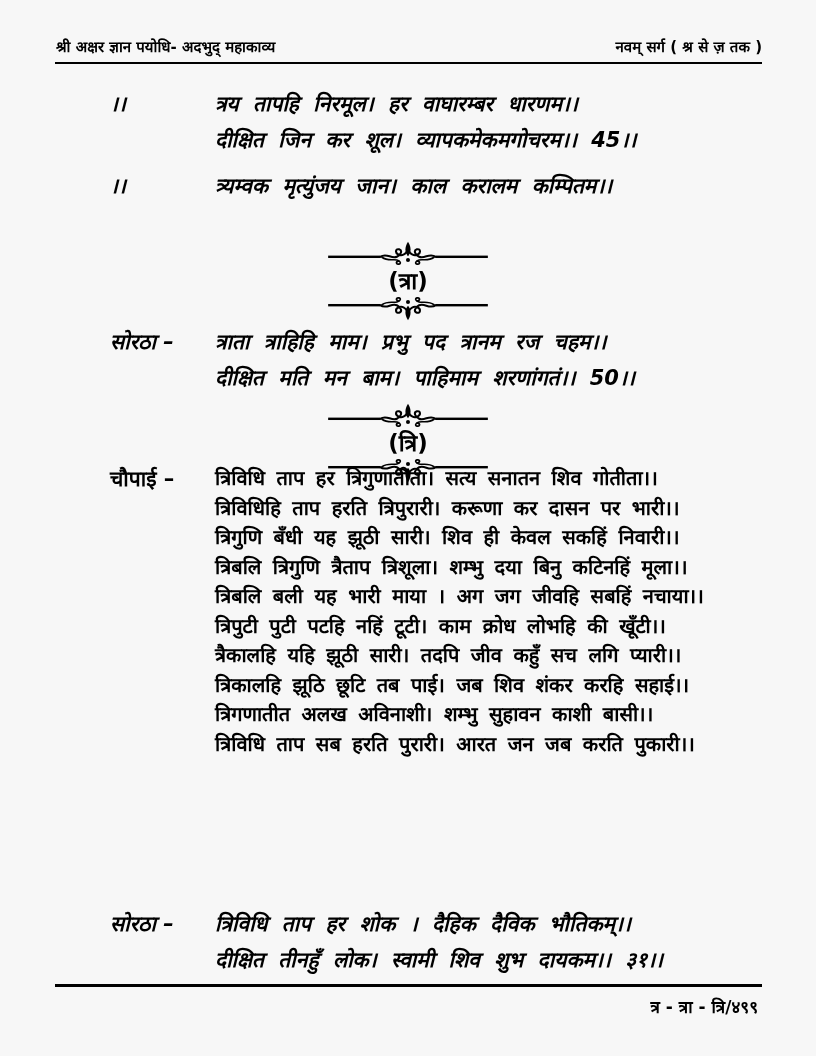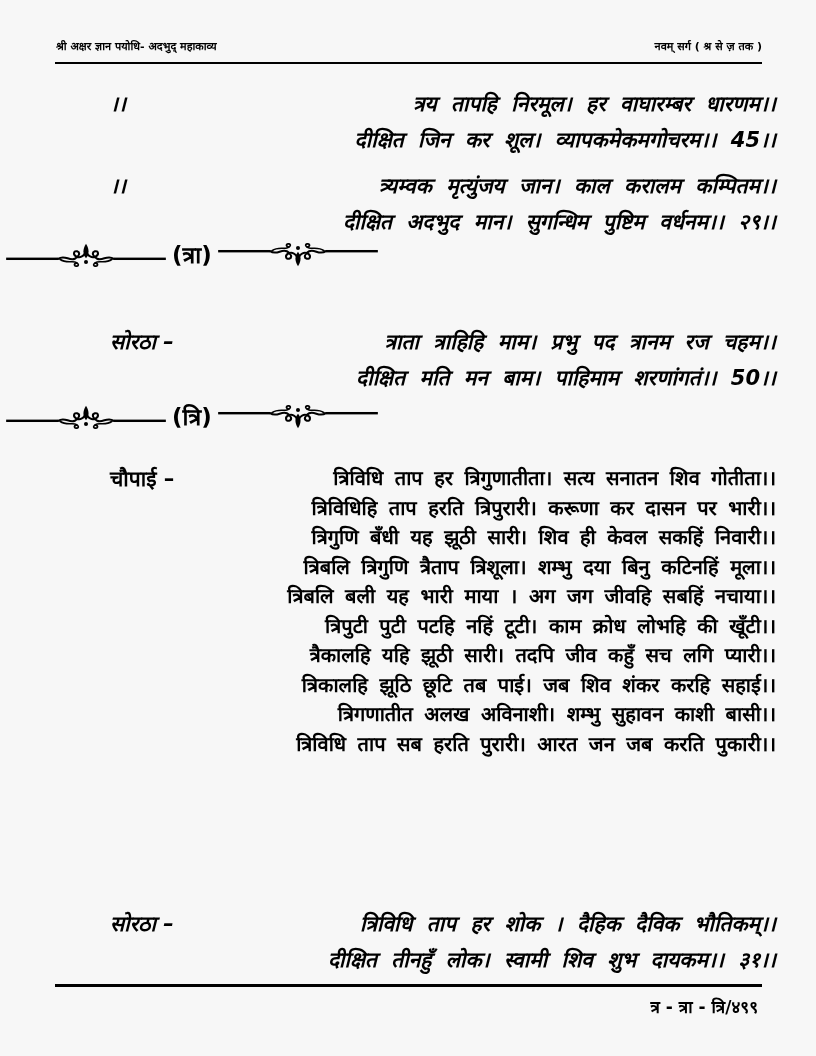--- a/index.html
+++ b/index.html
@@ -4,39 +4,39 @@
 <style>
   html,body { margin:0; padding:0; background:#e9e9e9; }
   .page {
     position:relative; width:816px; height:1056px; margin:0 auto;
     background:#f7f7f7; color:#000; overflow:hidden;
     font-family:"DejaVu Sans","Liberation Sans",sans-serif;
   }
   .hdr {
     position:absolute; top:36px; left:56px; right:54px;
     display:flex; justify-content:space-between;
-    font-size:11px; font-weight:bold; line-height:22px;
+    font-size:15px; font-weight:bold; line-height:22px;
   }
   .hdr-rule { position:absolute; top:62px; left:55px; right:54px; border-top:2px solid #000; }
 
   .block { position:absolute; left:110px; right:40px; display:flex; align-items:flex-start; }
   .marker { width:105px; flex:none; font-size:21px; font-weight:bold; line-height:36px; }
   .it { font-style:italic; }
-  .lines { flex:1;text-align:right; }
+  .lines { flex:1; }
   .v .line {
     font-size:21px; font-style:italic; font-weight:600;
     line-height:36px; word-spacing:7px; white-space:nowrap;
   }
   .c .marker { line-height:30px; }
   .c .line {
     font-size:20px; font-weight:bold; font-style:normal;
     line-height:29.5px; word-spacing:4.5px; white-space:nowrap;
   }
 
-  .divider { position:absolute; left:0; right:0; display:flex; flex-direction:row; align-items:center; }
+  .divider { position:absolute; left:0; right:0; display:flex; flex-direction:column; align-items:center; }
   .flourish { width:172px; height:26px; display:block; }
   .flip { transform:scaleY(-1); }
   .div-label { font-size:23px; font-weight:bold; line-height:28px; margin:1px 0; }
 
   .ftr-rule { position:absolute; top:984px; left:55px; right:54px; border-top:3px solid #000; }
   .pageno { position:absolute; top:995px; right:58px; font-size:17px; font-weight:bold; }
   .defs-holder { position:absolute; width:0; height:0; overflow:hidden; }
 </style>
 </head>
 <body>
@@ -71,21 +71,20 @@
     <div class="lines">
       <div class="line">त्रय तापहि निरमूल। हर वाघारम्बर धारणम।।</div>
       <div class="line">दीक्षित जिन कर शूल। व्यापकमेकमगोचरम।। 45।।</div>
     </div>
   </div>
 
   <div class="block v" style="top:168px">
     <div class="marker it">।।</div>
     <div class="lines">
       <div class="line">त्र्यम्वक मृत्युंजय जान। काल करालम कम्पितम।।</div>
-      <div class="line">दीक्षित अदभुद मान। सुगन्धिम पुष्टिम वर्धनम।। २९।।</div>
     </div>
   </div>
 
   <div class="divider" style="top:240px">
     <svg class="flourish" viewBox="0 0 172 28">
         <use href="#flourish-shape"></use>
       </svg>
     <div class="div-label">(त्रा)</div>
     <svg class="flourish flip" viewBox="0 0 172 28">
         <use href="#flourish-shape"></use>

